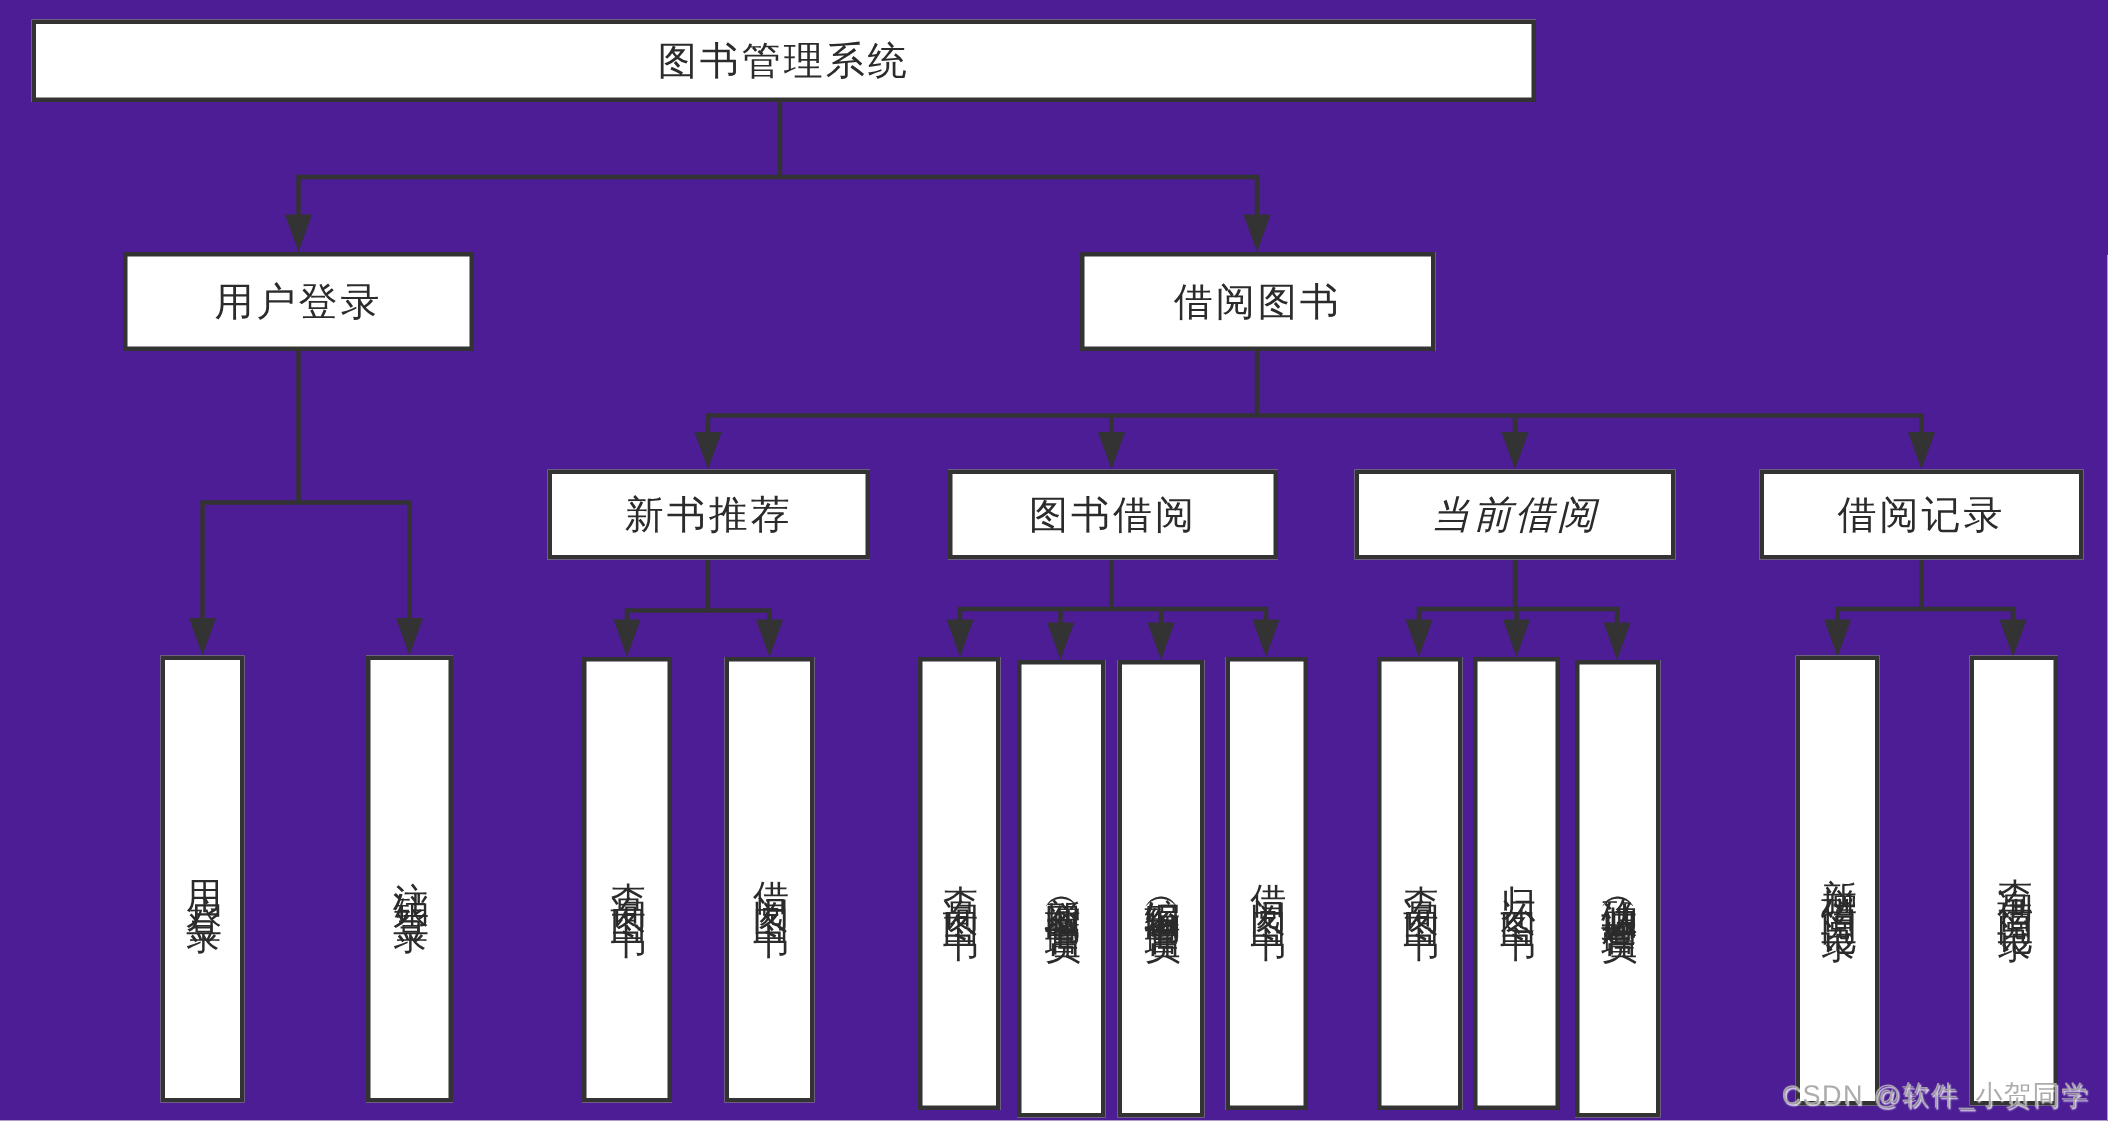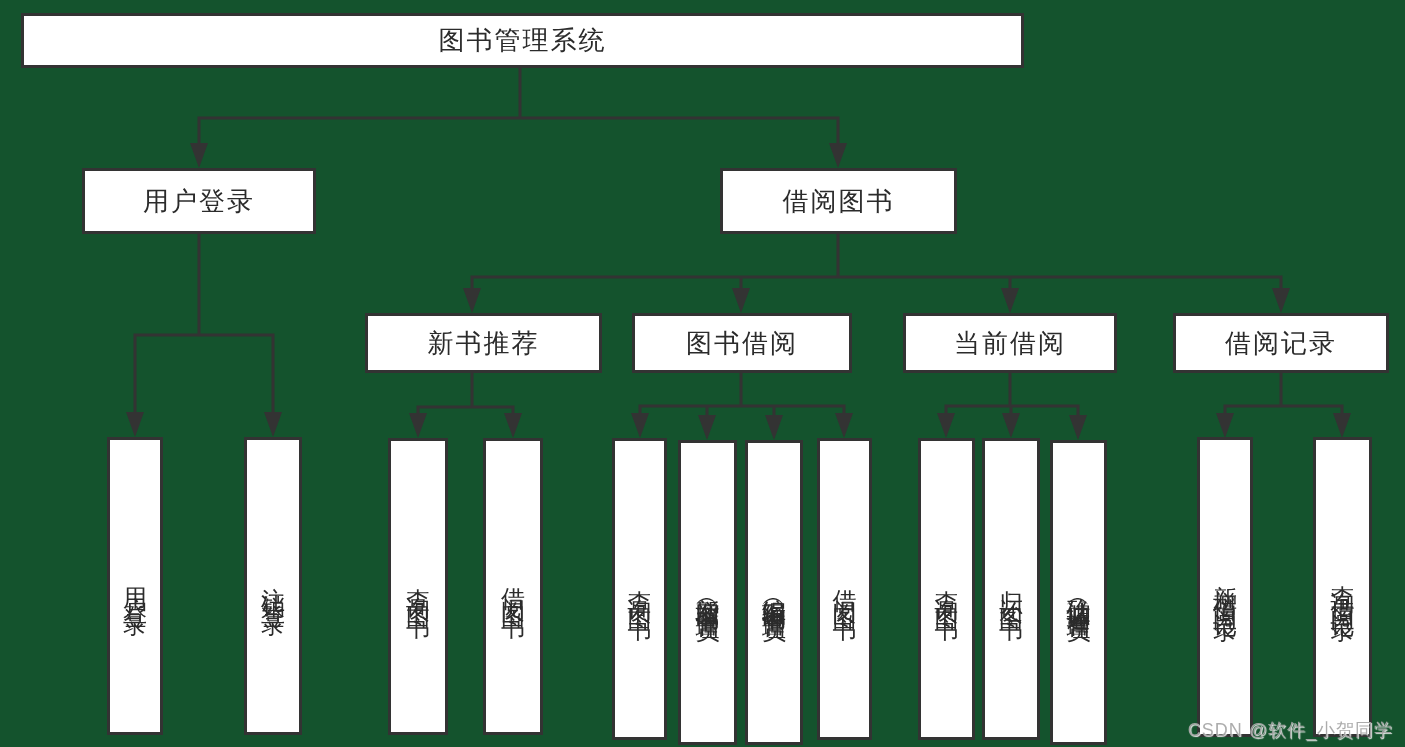--- a/index.html
+++ b/index.html
@@ -1,20 +1,20 @@
 <!DOCTYPE html>
 <html><head>
 <meta charset="utf-8">
 <style>
   html,body { margin:0; padding:0; background:#ffffff; }
   .stage {
     position: relative;
     width: 1405px;
     height: 747px;
-    background: #14532d;
+    background: #4c1d95;
     font-family: "Liberation Sans", sans-serif;
     overflow: hidden;
   }
   .wires { position:absolute; left:0; top:0; z-index:0; }
   .box {
     position: absolute;
     box-sizing: border-box;
     border: 3px solid #333333;
     background: #ffffff;
     display: flex;
@@ -74,27 +74,27 @@
     <span class="hlabel">图书管理系统</span>
   </div>
 
   <div class="box" style="left:82px; top:168px; width:234px; height:66px;">
     <span class="hlabel">用户登录</span>
   </div>
   <div class="box" style="left:720px; top:168px; width:237px; height:66px;">
     <span class="hlabel">借阅图书</span>
   </div>
 
-  <div class="box" style="left:365px; top:313px; width:237px; height:60px;">
+  <div class="box" style="left:365px; top:313px; width:215px; height:60px;">
     <span class="hlabel">新书推荐</span>
   </div>
   <div class="box" style="left:632px; top:313px; width:220px; height:60px;">
     <span class="hlabel">图书借阅</span>
   </div>
-  <div class="box" style="left:903px; top:313px; width:214px; height:60px;">
+  <div class="box" style="left:903px; top:313px; width:214px; height:60px;font-style:italic;">
     <span class="hlabel">当前借阅</span>
   </div>
   <div class="box" style="left:1173px; top:313px; width:216px; height:60px;">
     <span class="hlabel">借阅记录</span>
   </div>
 
   <div class="box" style="left:107px; top:437px; width:56px; height:298px;">
     <span class="vlabel">用户登录</span>
   </div>
   <div class="box" style="left:244px; top:437px; width:58px; height:298px;">

